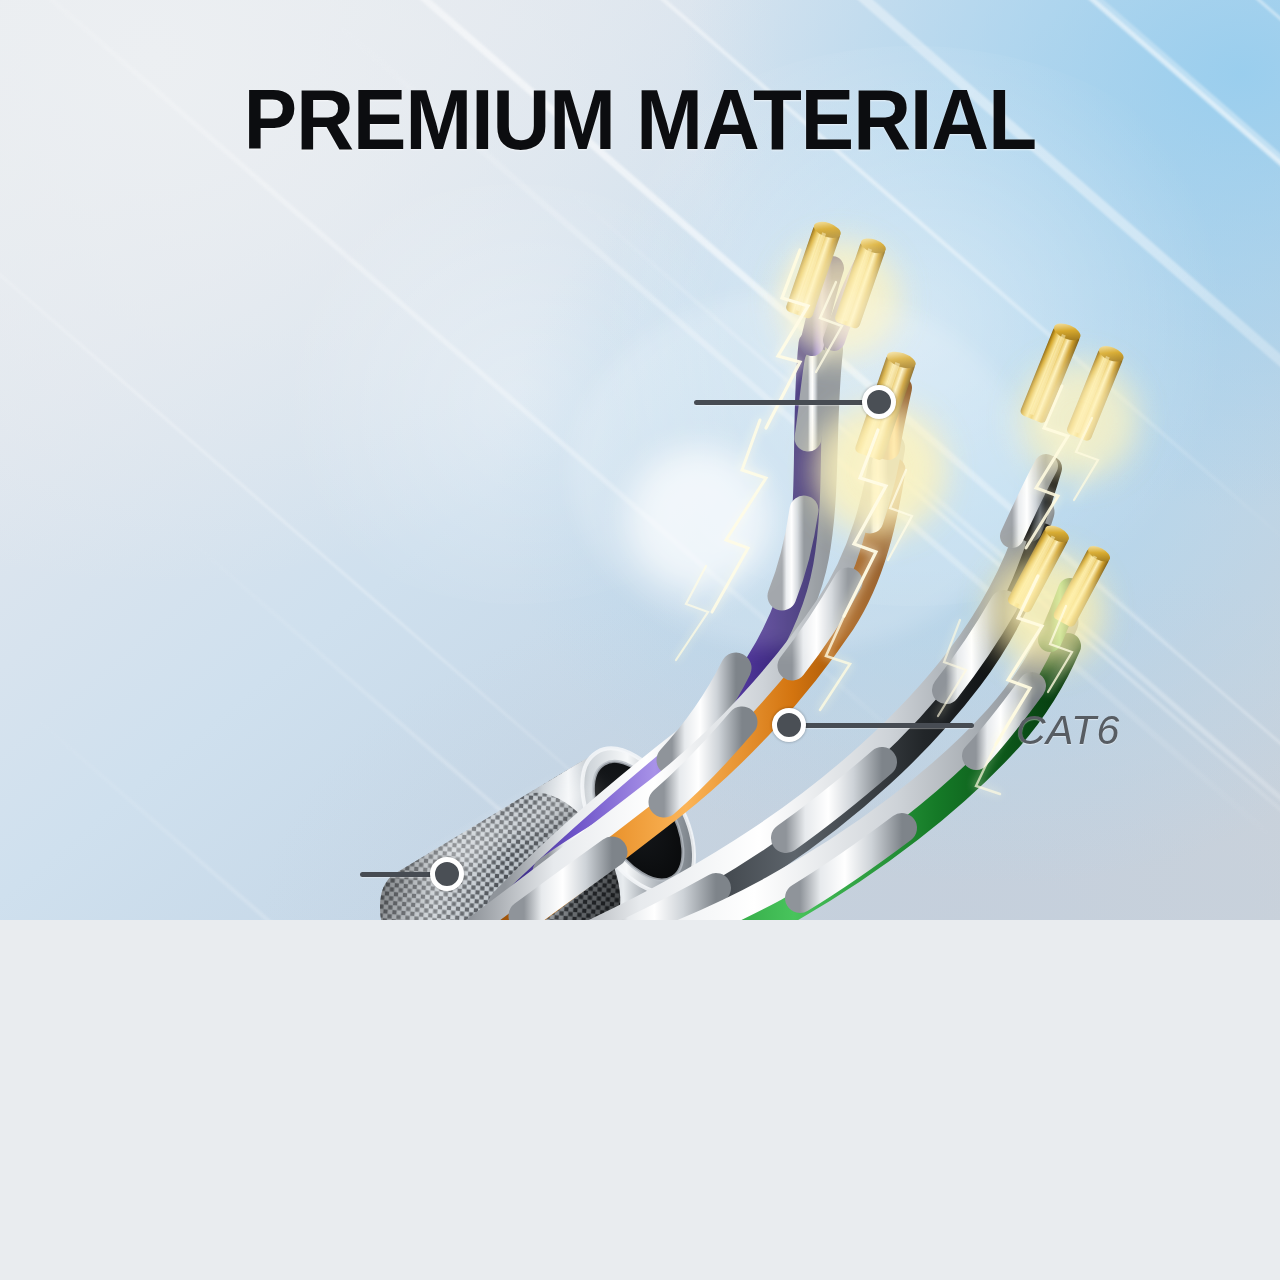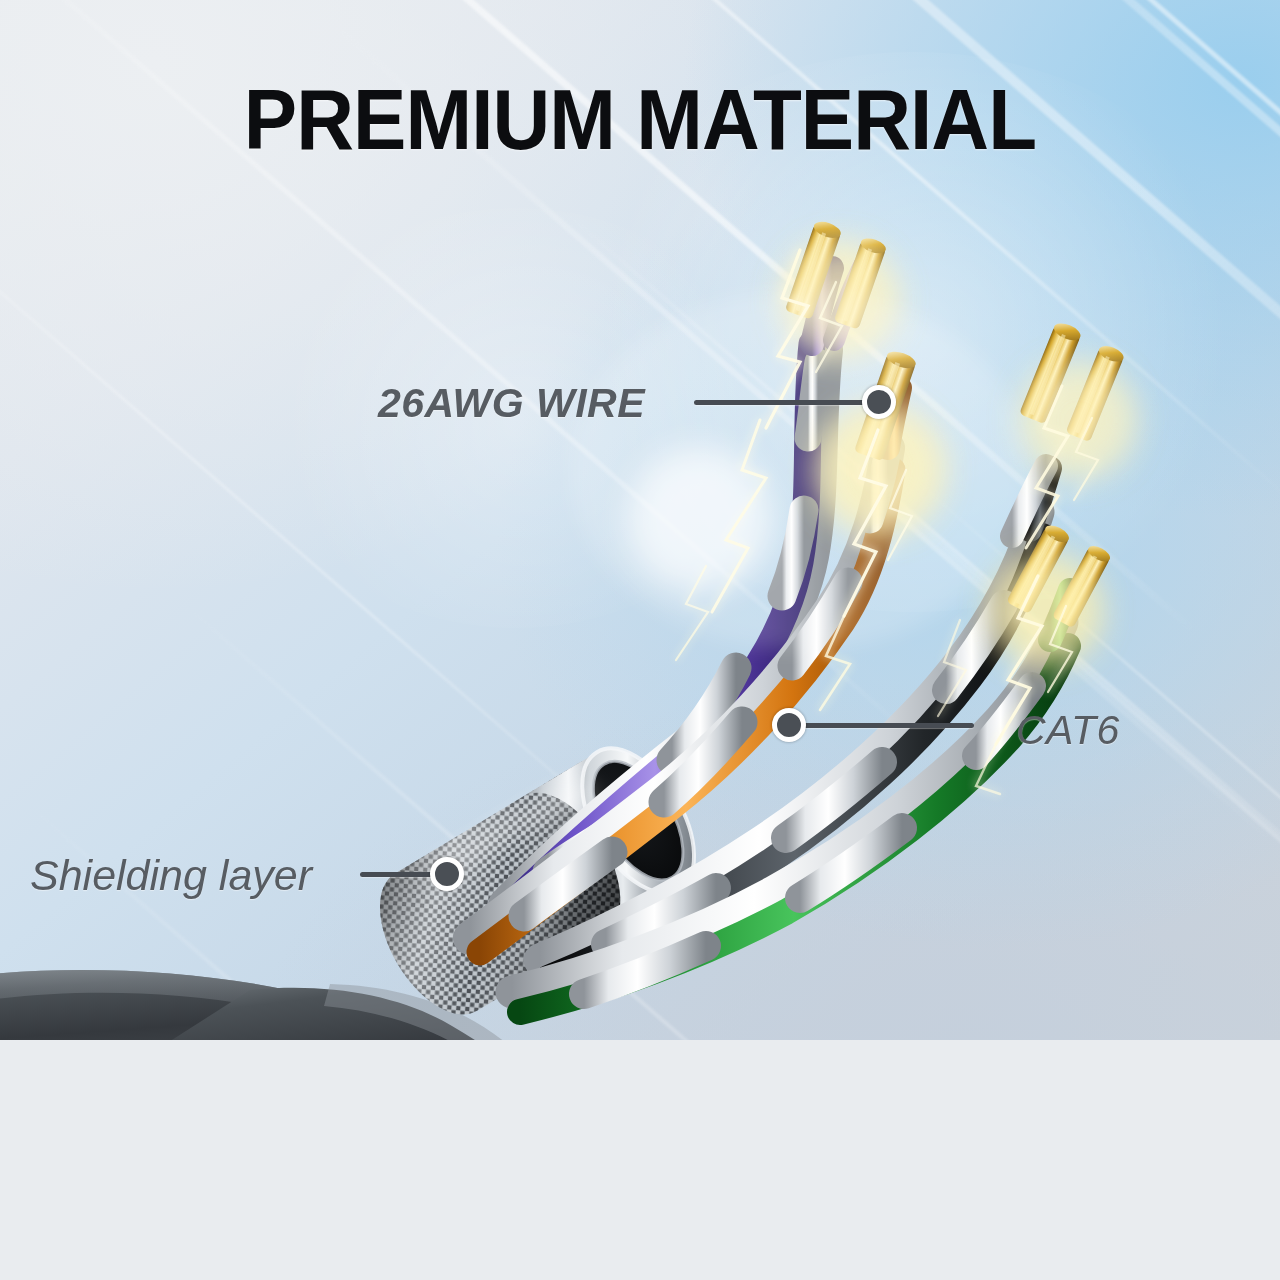--- a/index.html
+++ b/index.html
@@ -4,21 +4,21 @@
 <style>
   * { margin:0; padding:0; box-sizing:border-box; }
   html,body { width:1280px; height:1280px; overflow:hidden; }
   body {
     font-family:"Liberation Sans", sans-serif;
     background:#e9ecef;
   }
 
   #stage {
     position:relative;
-    width:1280px; height:1040px;
+    width:1280px; height:920px;
     overflow:hidden;
     background:
       radial-gradient(ellipse 900px 700px at 97% 8%,  rgba(150,205,238,0.92) 0%, rgba(150,205,238,0.0) 62%),
       radial-gradient(ellipse 760px 620px at 78% 52%, rgba(172,214,240,0.78) 0%, rgba(172,214,240,0.0) 66%),
       radial-gradient(ellipse 900px 760px at 12% 6%,  rgba(236,239,242,1) 0%, rgba(236,239,242,0.0) 70%),
       radial-gradient(ellipse 1000px 520px at 75% 100%, rgba(196,207,220,0.85) 0%, rgba(196,207,220,0) 70%),
       linear-gradient(140deg, #e9ecef 0%, #dfe6ee 22%, #cfe0ee 45%, #c6d8e8 62%, #c9d3de 82%, #ccd3da 100%);
   }
 
   
@@ -404,28 +404,26 @@
         <path d="M 996 744 L 976 786 L 1000 794" stroke-width="2.4" opacity=".7"></path>
         <path d="M 960 620 L 944 662 L 966 670 L 938 716" stroke-width="2.2" opacity=".65"></path>
       </g>
 
       <ellipse cx="800" cy="470" rx="230" ry="180" fill="#ffffff" opacity=".18" filter="url(#fSoft)"></ellipse>
     </svg>
   </div>
 
   <div class="title">PREMIUM MATERIAL</div>
 
-  <div class="label" id="lbl-awg">26AWG WIRE</div>
   <div class="leader" style="left:694px; top:400px; width:178px;"></div>
   <div class="marker" style="left:862px; top:385px;"></div>
 
   <div class="label" id="lbl-cat6">CAT6</div>
   <div class="leader" style="left:802px; top:723px; width:172px;"></div>
   <div class="marker" style="left:772px; top:708px;"></div>
 
-  <div class="label" id="lbl-shield">Shielding layer</div>
   <div class="leader" style="left:360px; top:872px; width:92px;"></div>
   <div class="marker" style="left:430px; top:857px;"></div>
 
   <div class="leader" style="left:450px; top:1091px; width:278px;"></div>
   <div class="marker" style="left:417px; top:1076px;"></div>
 
 </div>
 
 </body></html>

